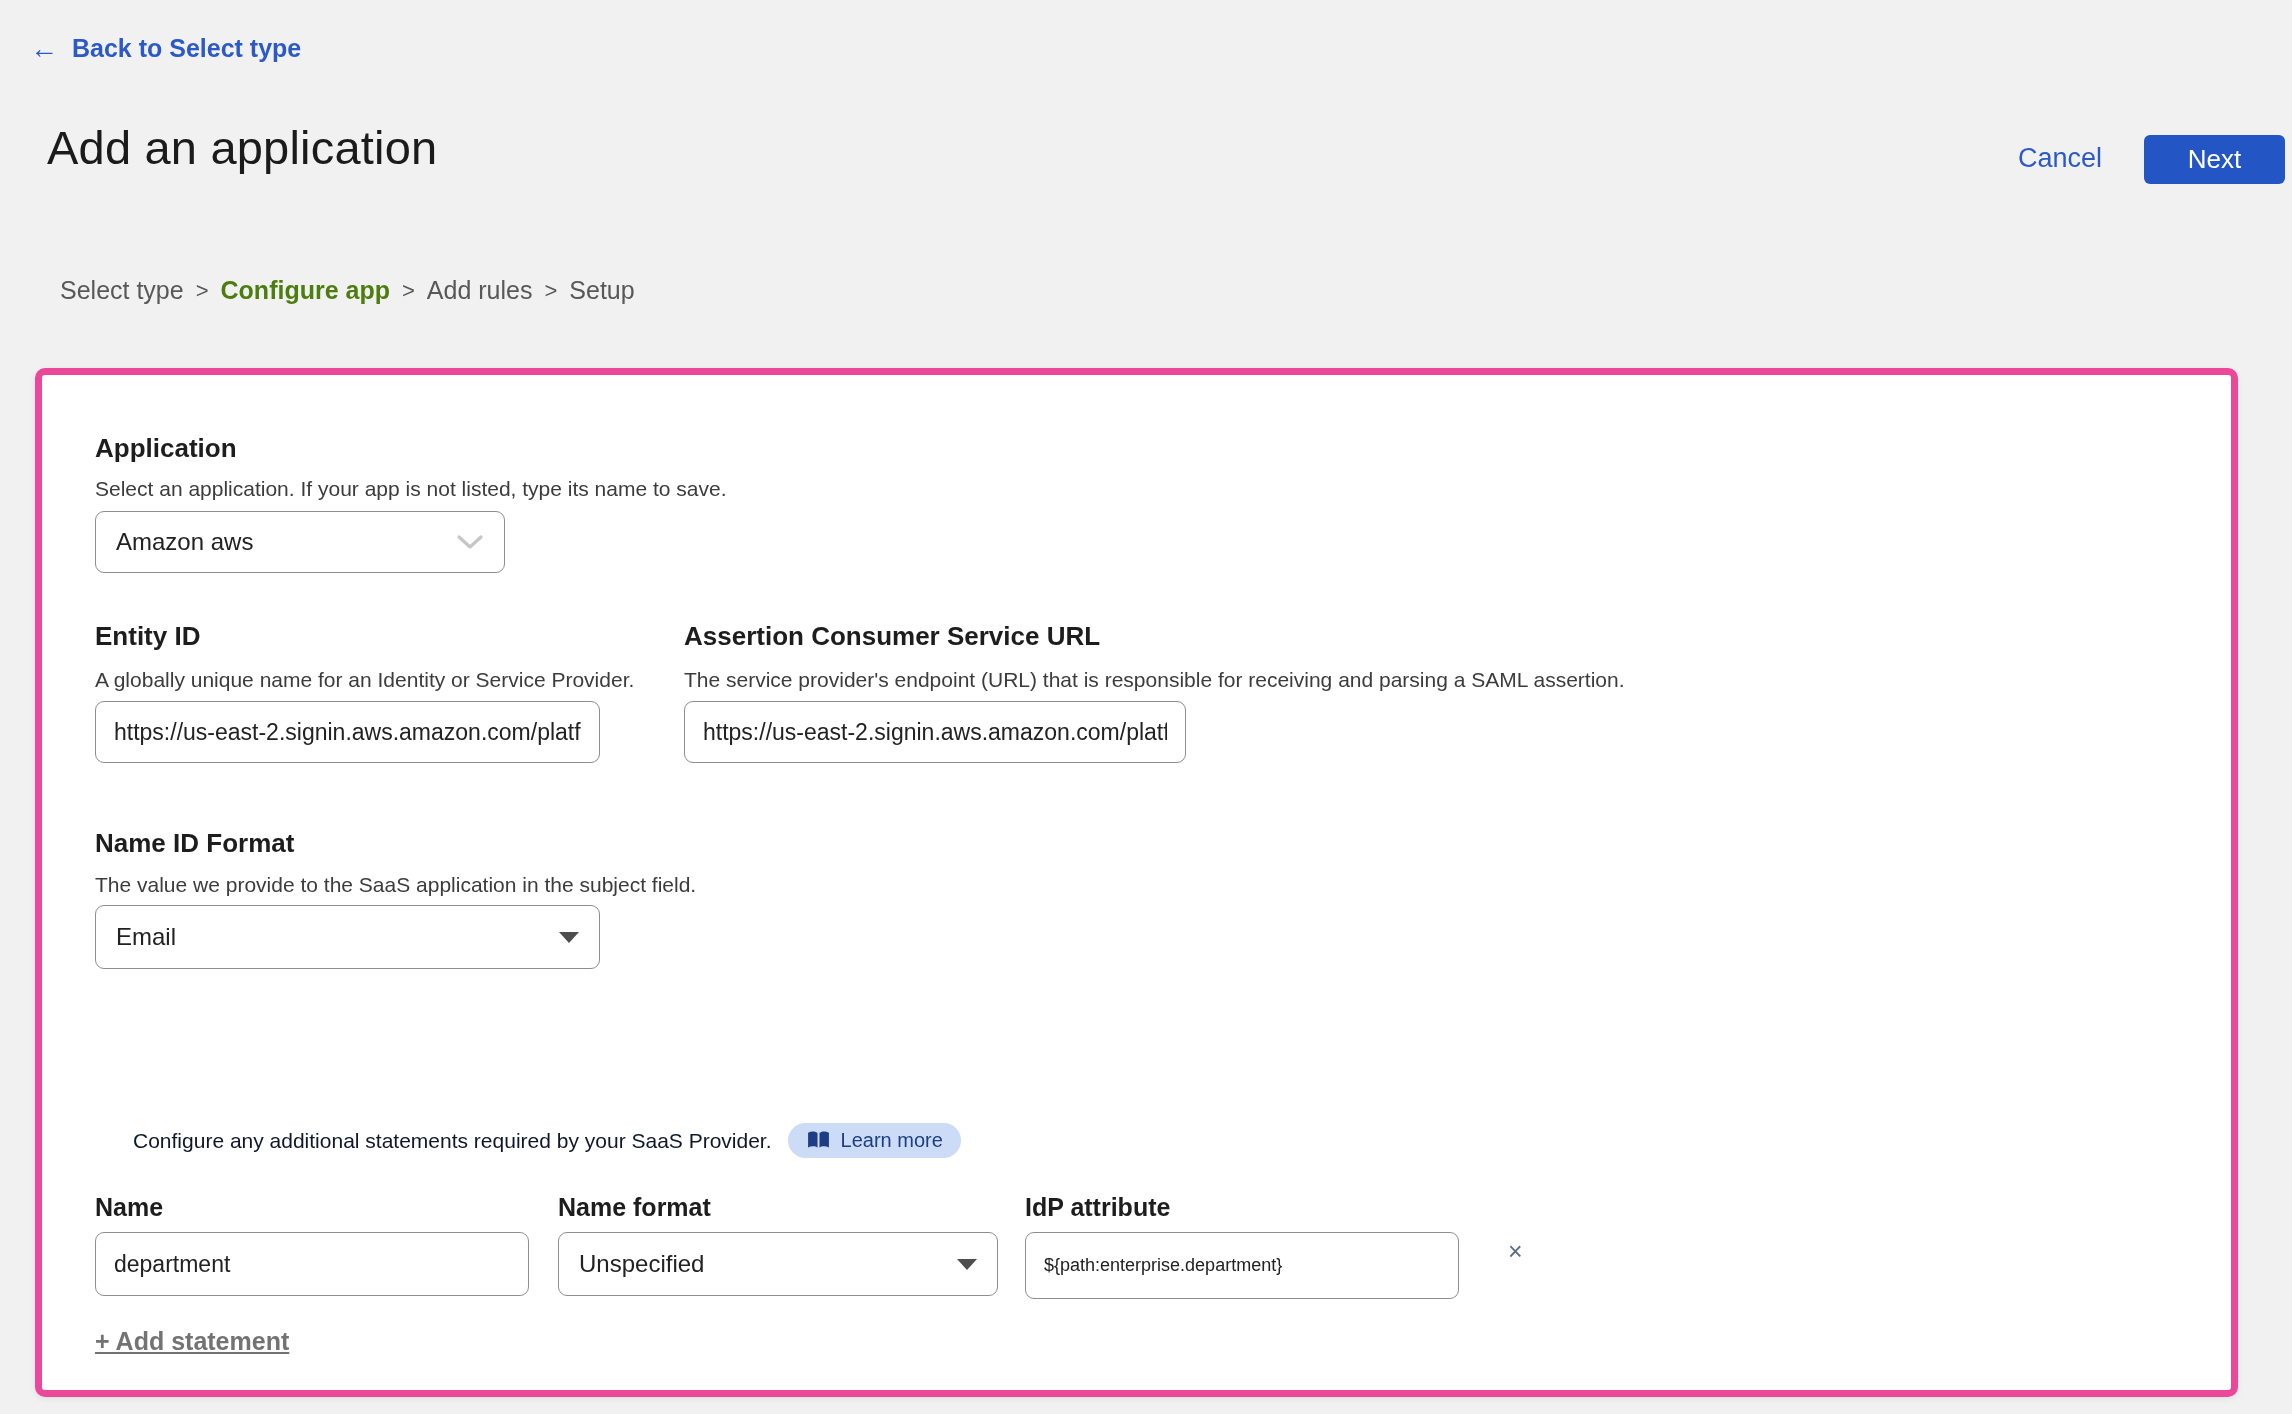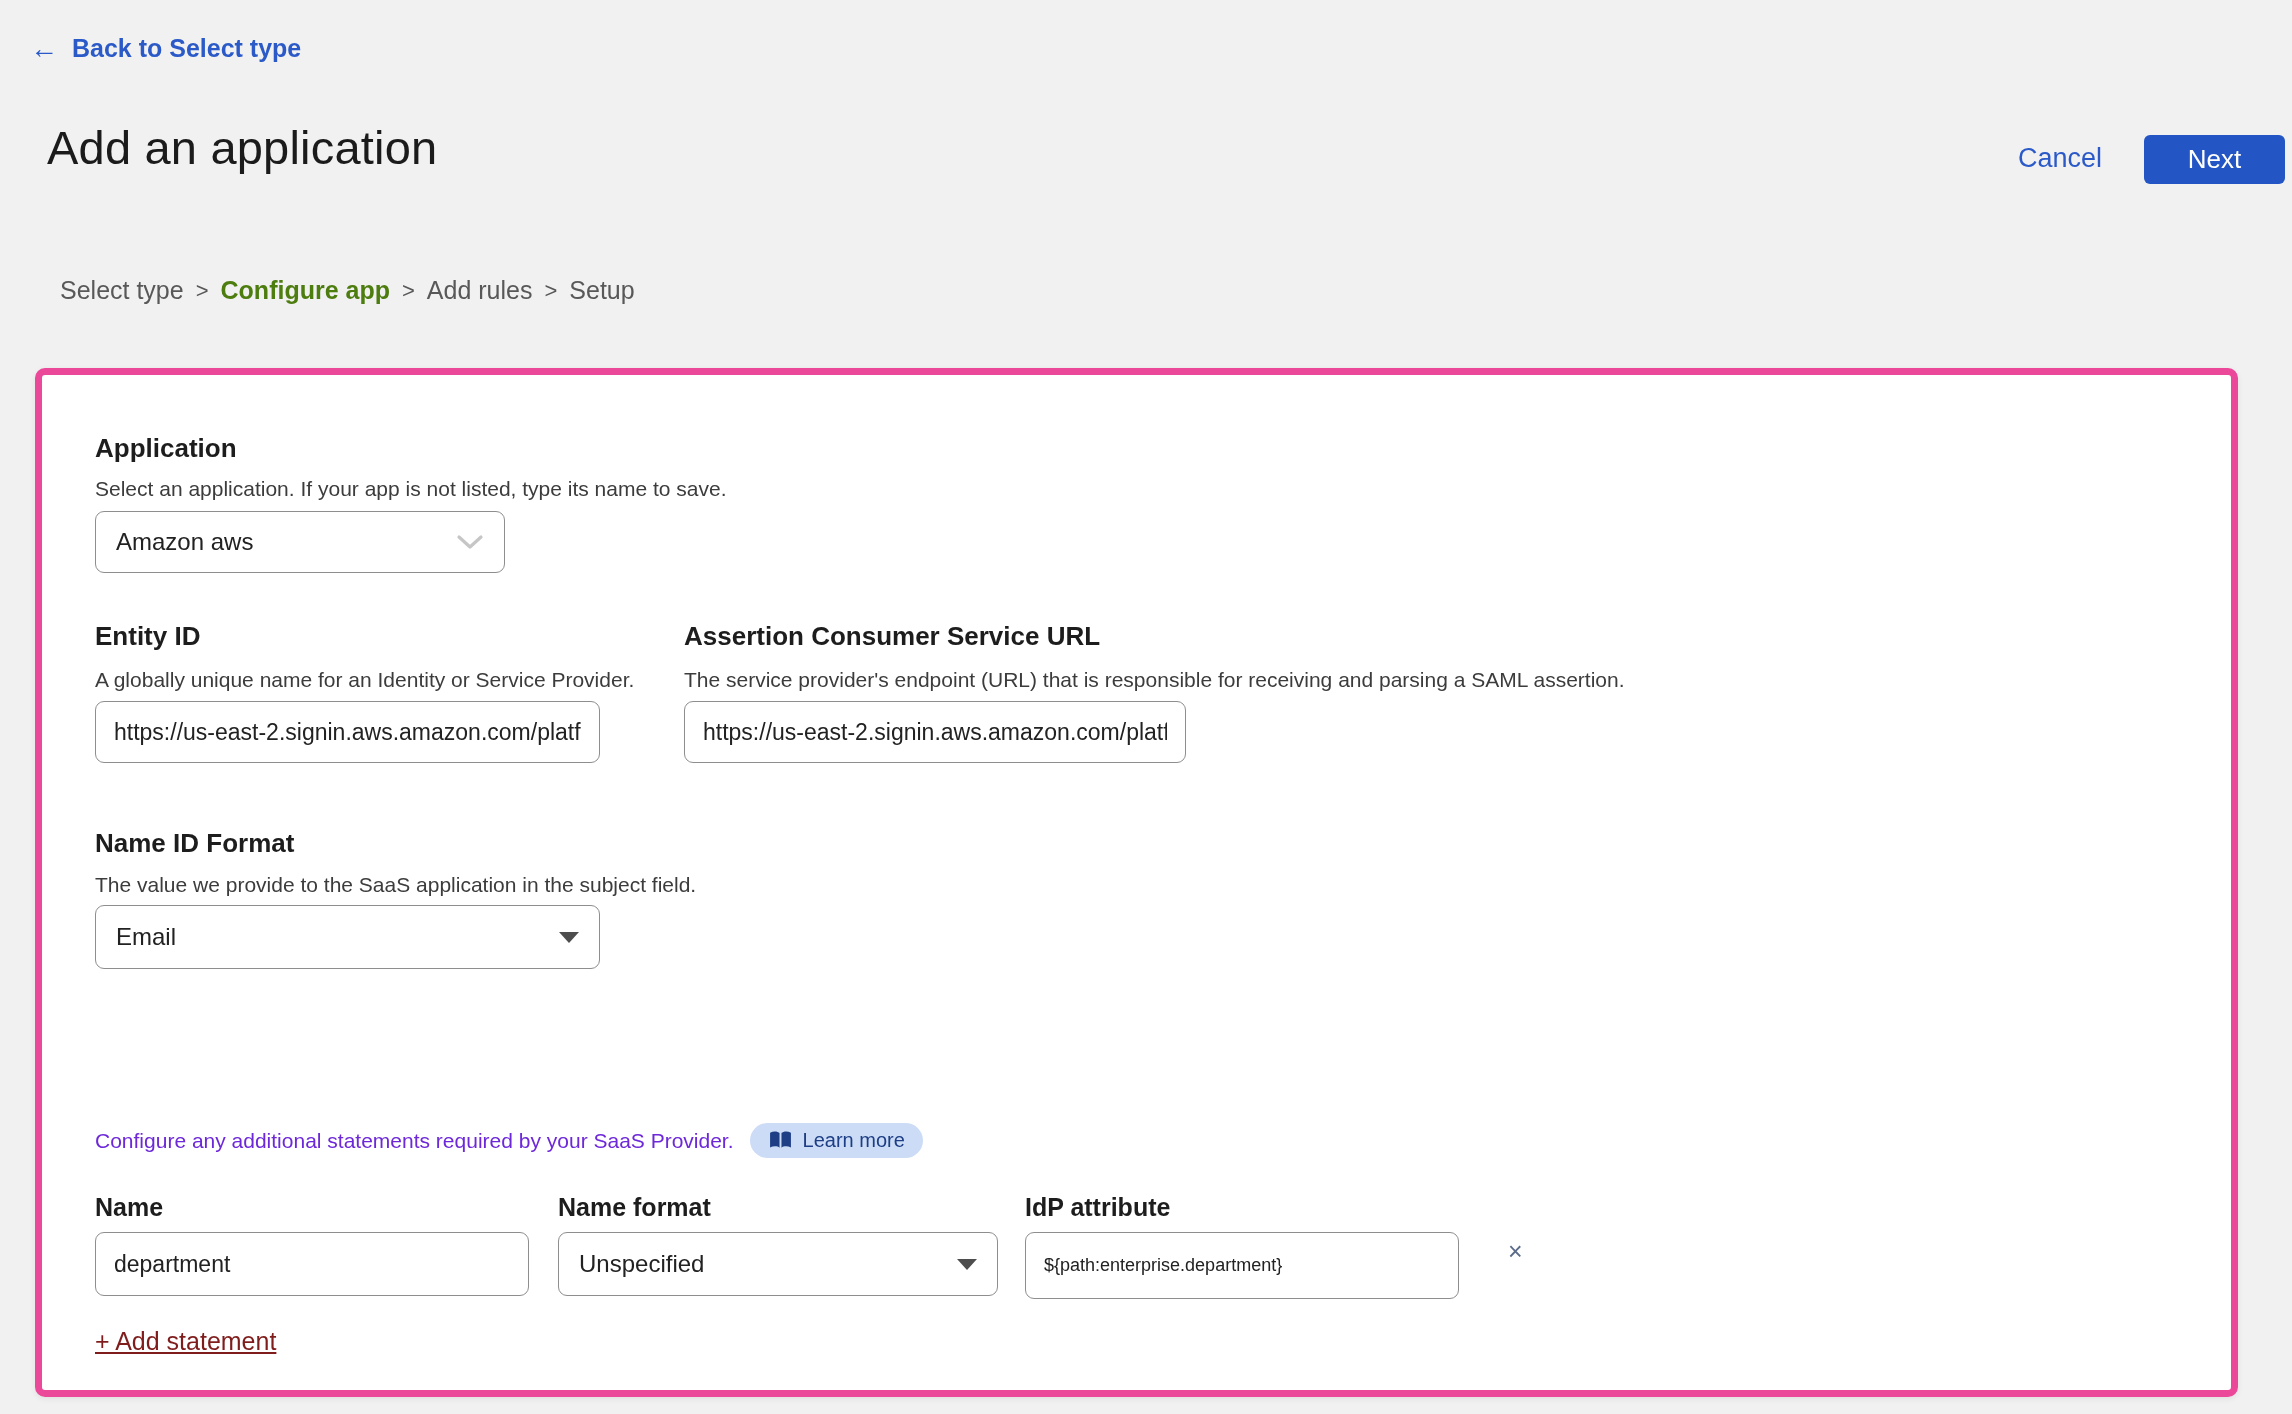--- a/index.html
+++ b/index.html
@@ -83,36 +83,37 @@
     width: 0; height: 0;
     border-left: 10px solid transparent;
     border-right: 10px solid transparent;
     border-top: 11px solid #4d4d4d;
   }
 
   
   .saml-helper-row {
     position: absolute; display: flex; align-items: center; gap: 16px;
   }
-  .saml-helper-row .helper-text { font-size: 21px; color: #6d28d9; white-space: nowrap; }
+  .saml-helper-row .helper-text { font-size: 21px; color: #0f172a; white-space: nowrap; margin-left: 38px; }
   .learn-more {
     display: flex; align-items: center; gap: 10px;
     background: #ccdcf7; color: #1d3e84;
     border-radius: 18px; height: 35px; padding: 0 18px;
     font-size: 20px; cursor: pointer;
   }
 
   .remove-x {
     position: absolute; left: 1466px; top: 864px;
     font-size: 25px; color: #5b6b8a; cursor: pointer; line-height: 1;
   }
   .add-statement {
     position: absolute; left: 53px; top: 952px;
-    color: #7f1d1d; font-size: 25px; text-decoration: underline;
+    color: #737373; font-size: 25px; text-decoration: underline;
     cursor: pointer;
+    font-weight: bold;
   }
 </style>
 </head>
 <body>
 
 <div class="canvas">
 
   <a class="back-link">
     <span class="arrow">←</span>
     <span>Back to Select type</span>

